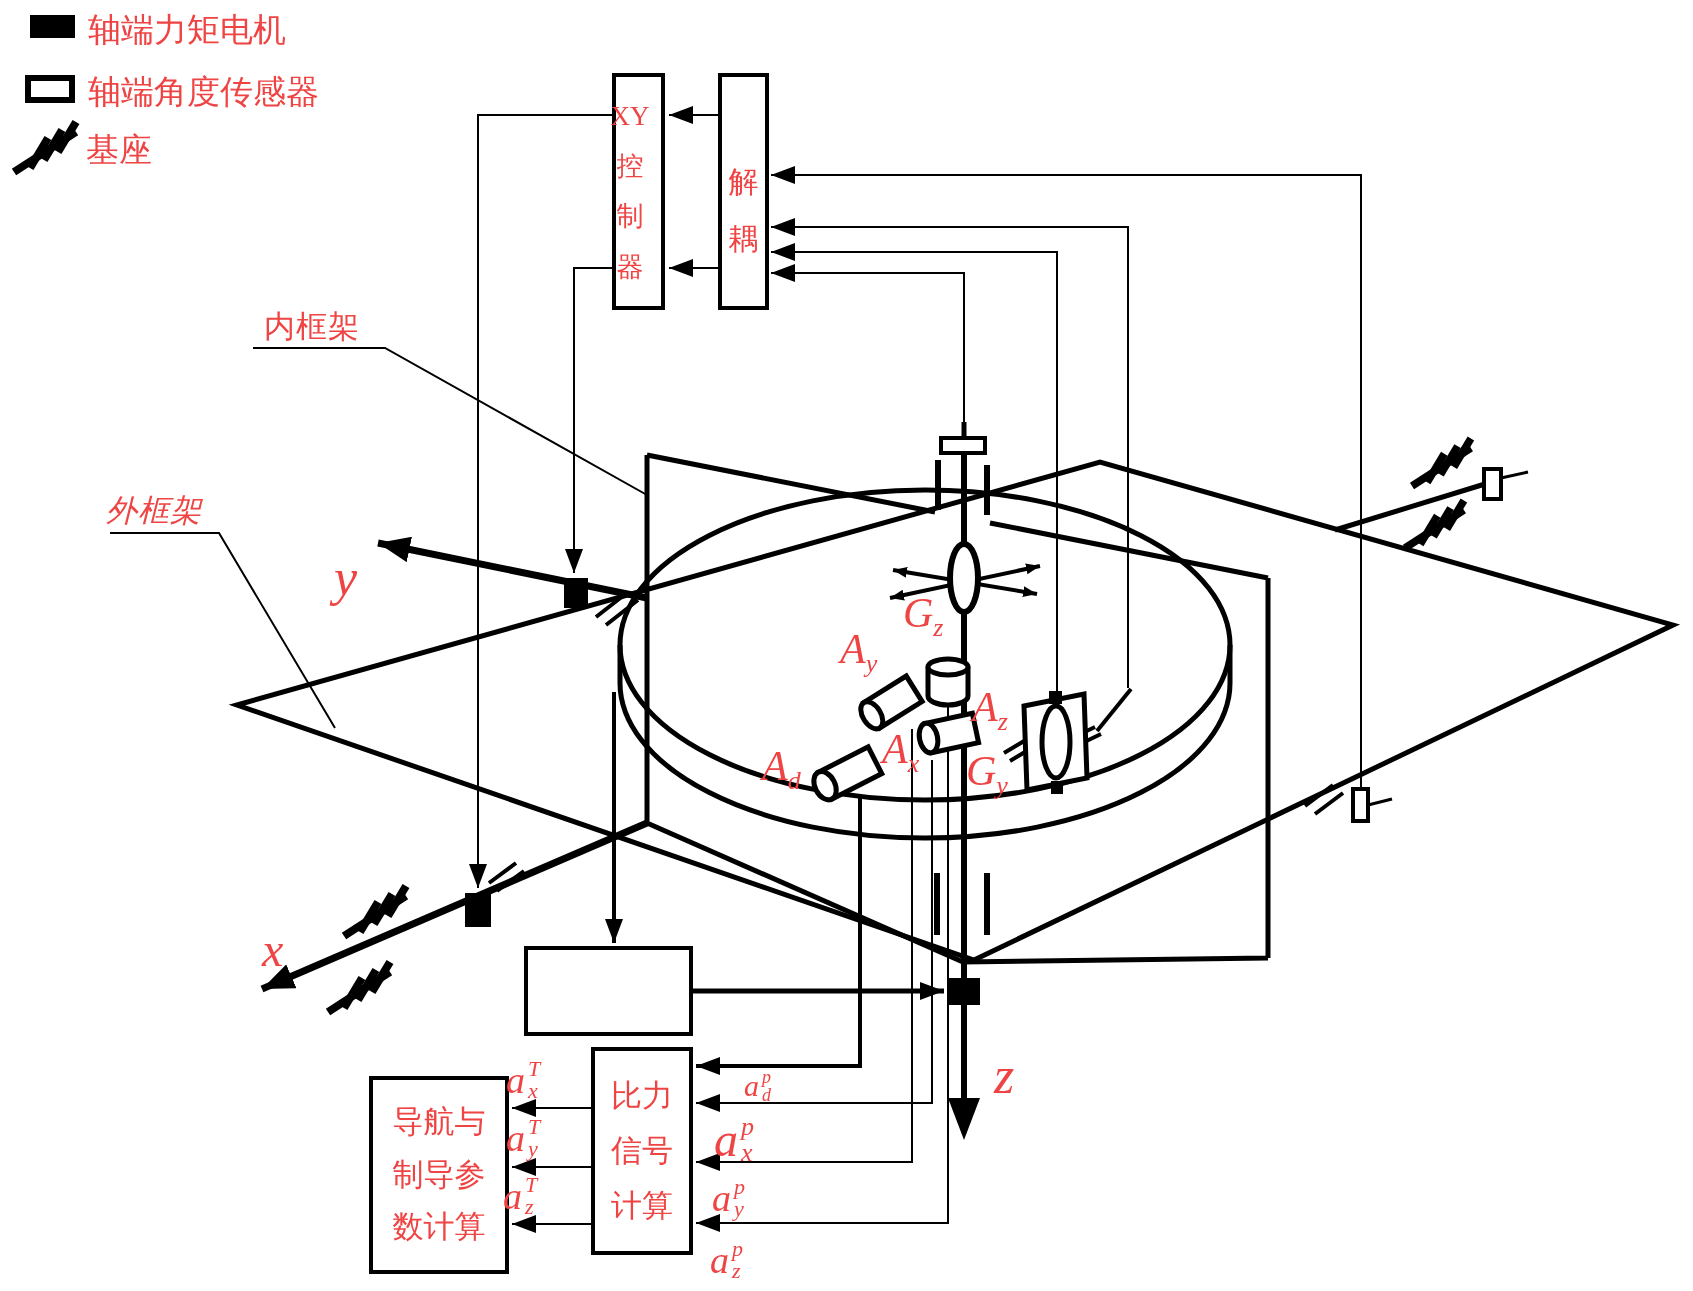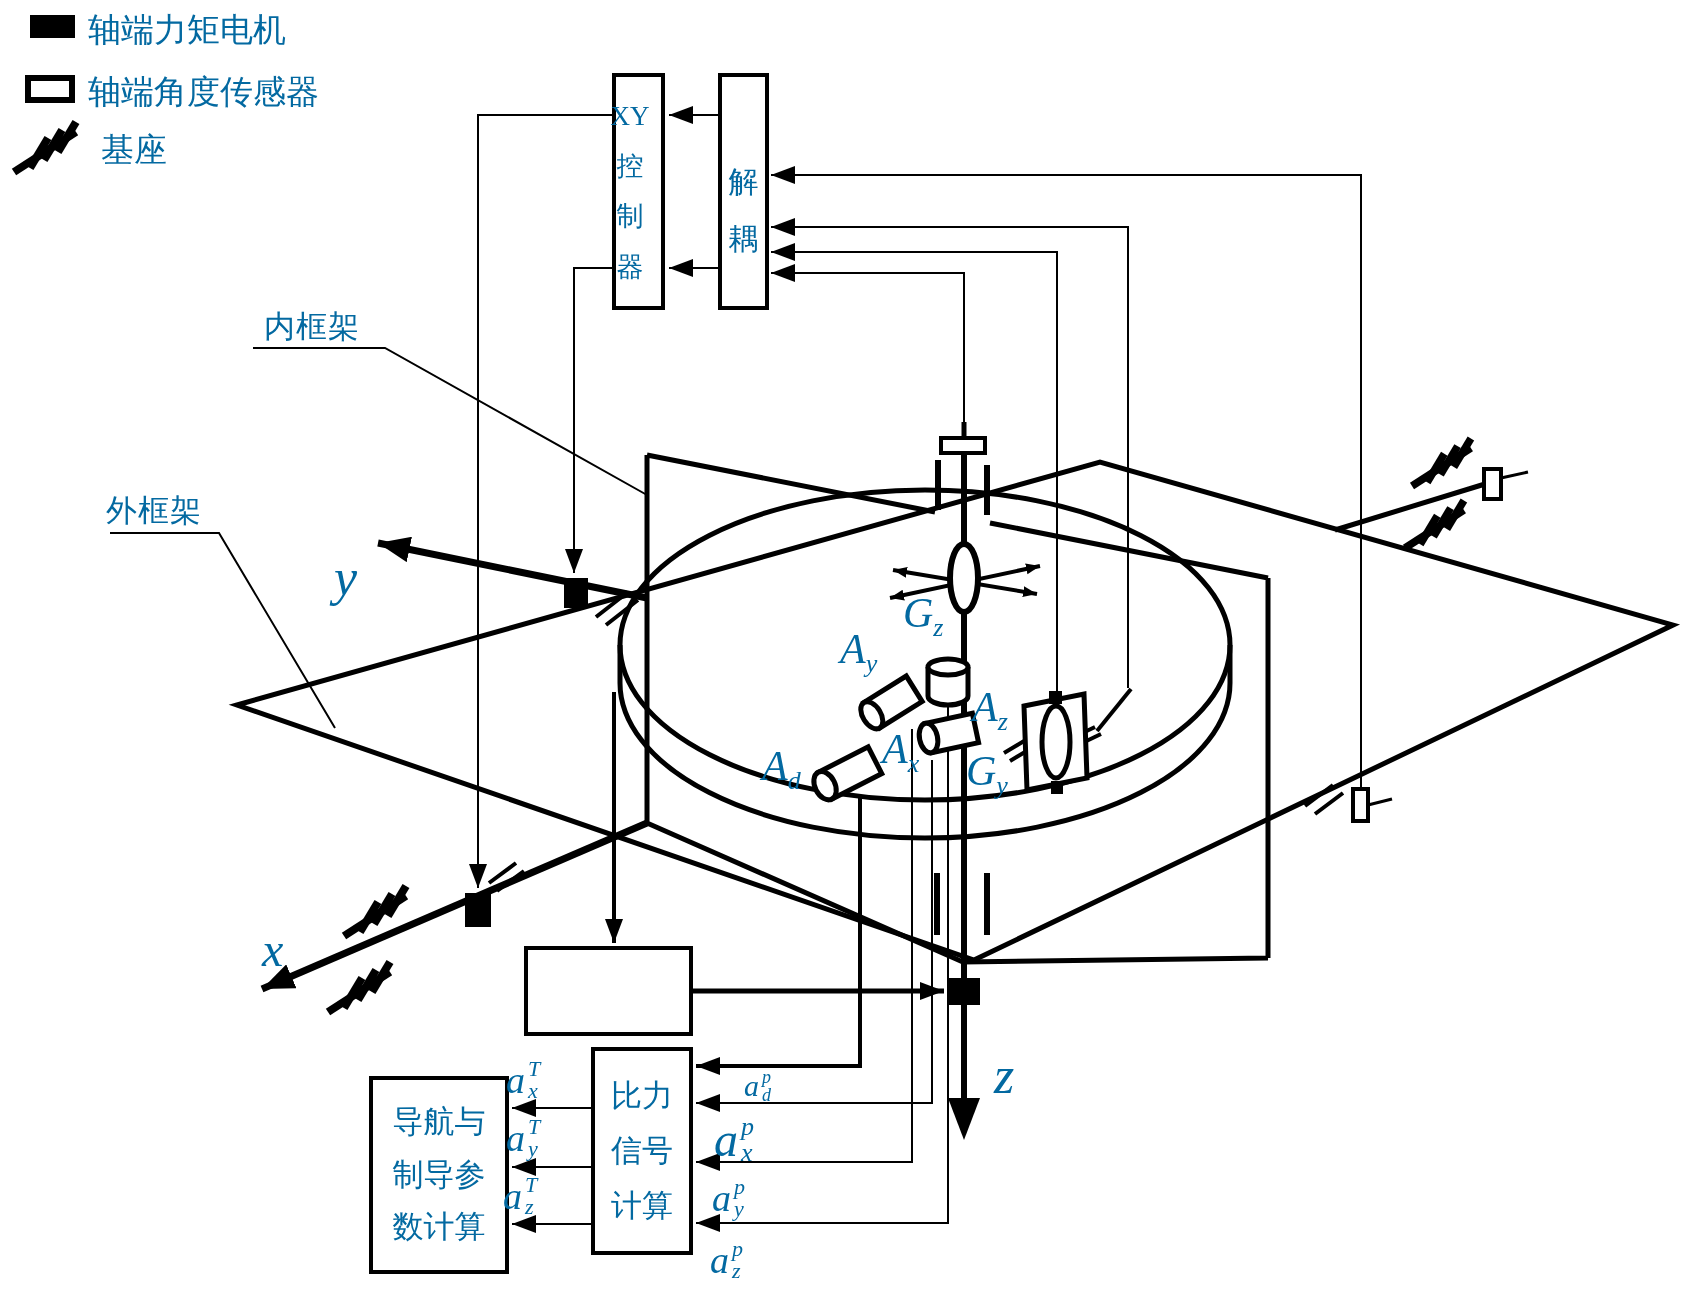--- a/index.html
+++ b/index.html
@@ -1,17 +1,17 @@
 <!DOCTYPE html>
 <html><head>
 <meta charset="utf-8">
 <style>
   html,body{margin:0;padding:0;background:#fff;}
   .stage{position:relative;width:1693px;height:1291px;background:#ffffff;overflow:hidden;
-         font-family:"Liberation Serif","DejaVu Serif",serif;color:#0369a1;}
+         font-family:"Liberation Serif","DejaVu Serif",serif;color:#ef4444;}
   .stage svg{position:absolute;left:0;top:0;z-index:1;}
   .lbl{position:absolute;white-space:nowrap;z-index:3;}
   .cjk{font-size:31px;letter-spacing:1px;}
   .ital{font-style:italic;}
   .inst{font-style:italic;font-size:42px;line-height:1;}
   .inst sub{font-size:26px;line-height:0;}
   .blocktxt{position:absolute;z-index:3;display:flex;flex-direction:column;
             align-items:center;justify-content:space-evenly;text-align:center;}
   .blocktxt div{line-height:1.05;}
   .sig{position:absolute;z-index:3;display:flex;align-items:center;font-style:italic;}
@@ -183,24 +183,24 @@
 
   <g>
     <rect x="30" y="15" width="45" height="23" fill="#000"></rect>
     <rect x="28" y="78" width="44" height="22" fill="#fff" stroke="#000" stroke-width="6"></rect>
     <use href="#hatch" transform="translate(14,172)"></use>
   </g>
 </svg>
 
   <div class="legend-row" style="left:88px;top:8px;">轴端力矩电机</div>
   <div class="legend-row" style="left:88px;top:70px;">轴端角度传感器</div>
-  <div class="legend-row" style="left:101px;top:128px;text-align:center;">基座</div>
+  <div class="legend-row" style="left:86px;top:128px;text-align:center;">基座</div>
 
   <div class="lbl cjk" style="left:264px;top:306px;text-align:center;">内框架</div>
-  <div class="lbl cjk" style="left:106px;top:490px;">外框架</div>
+  <div class="lbl cjk" style="left:106px;top:490px;font-style:italic;">外框架</div>
 
   <div class="lbl ital" style="left:262px;top:922px;font-size:48px;">x</div>
   <div class="lbl ital" style="left:334px;top:548px;font-size:52px;">y</div>
   <div class="lbl ital" style="left:994px;top:1046px;font-size:52px;">z</div>
 
   <div class="blocktxt" style="left:612px;top:80px;width:36px;height:223px;font-size:27px;">
     <div>XY</div>
     <div>控</div>
     <div>制</div>
     <div>器</div>

